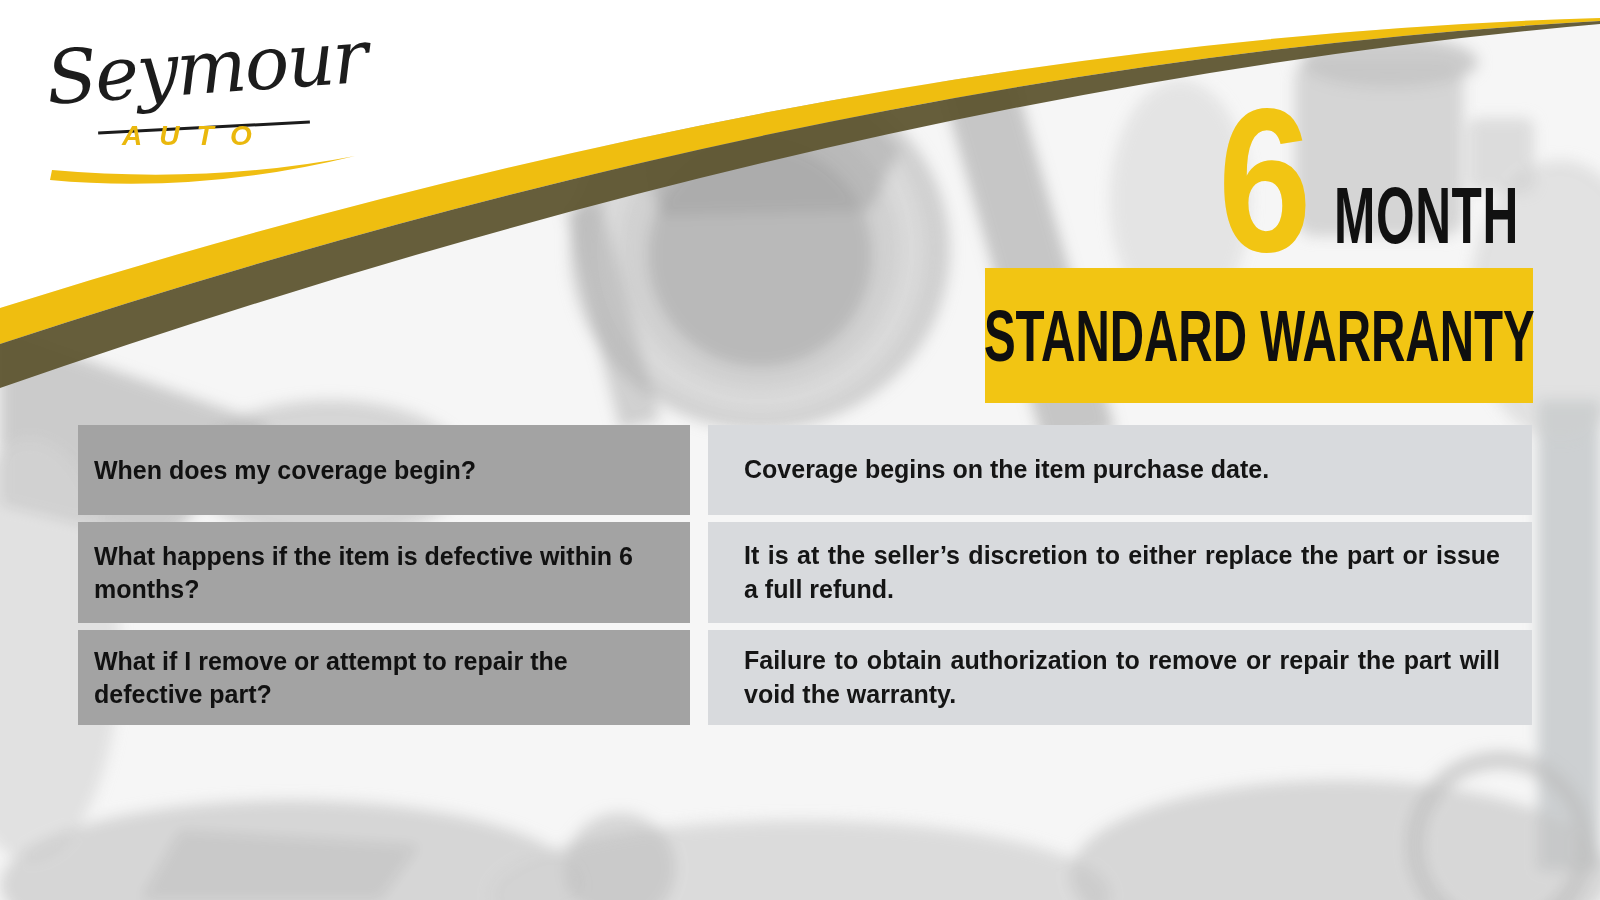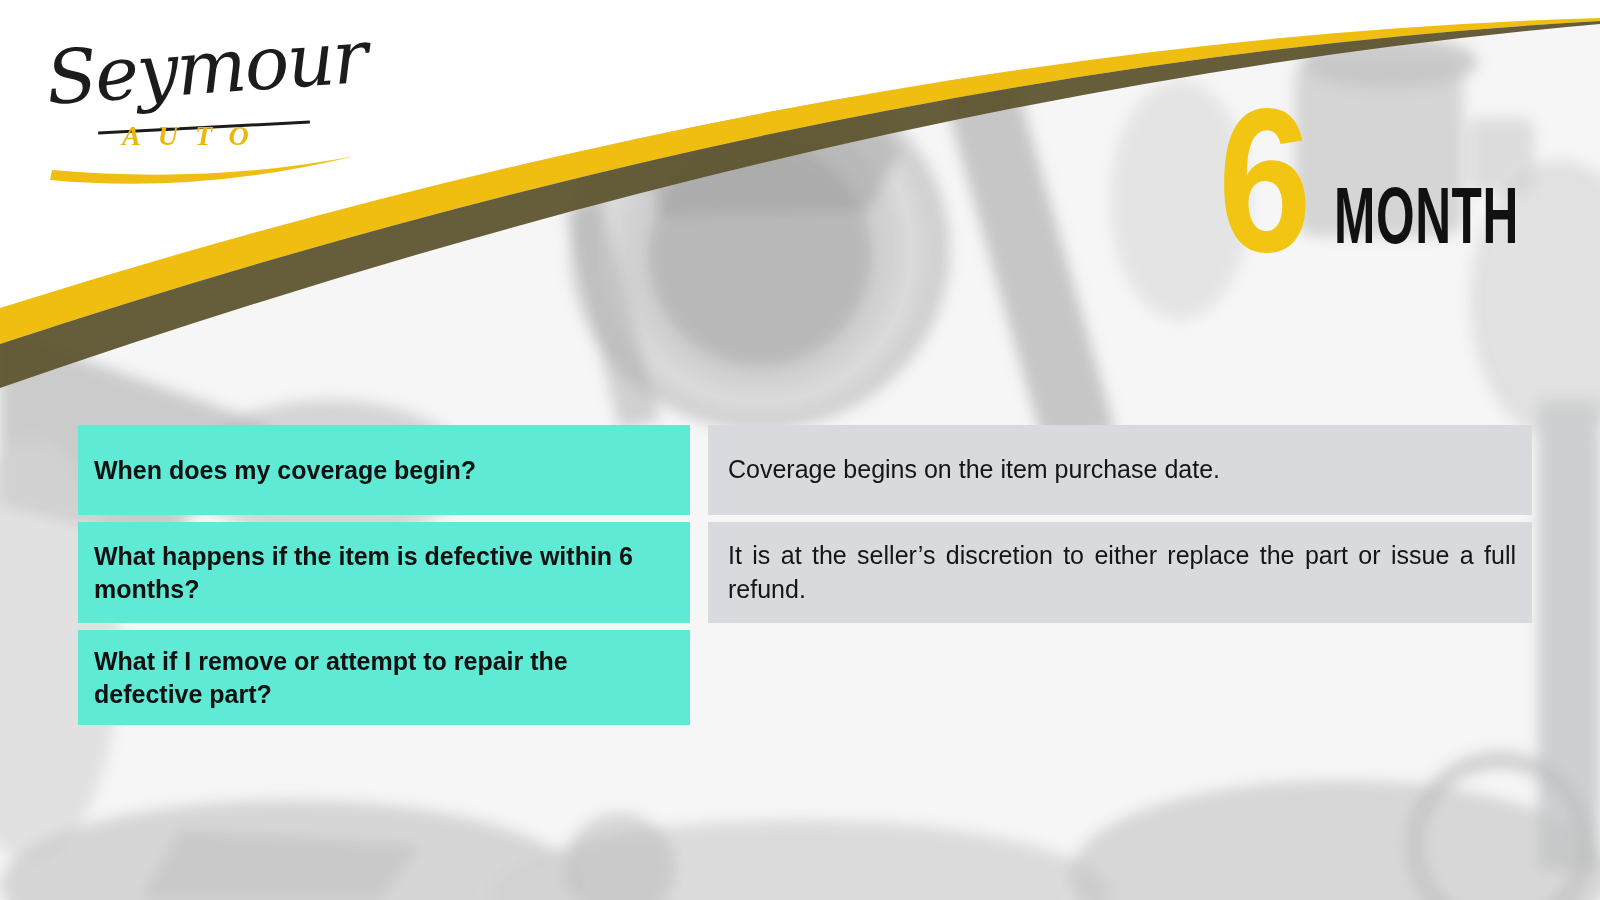--- a/index.html
+++ b/index.html
@@ -19,21 +19,20 @@
     letter-spacing:-2px;
   }
   .logo .script-underline{
     position:absolute;left:58px;top:104px;width:212px;height:2.5px;
     background:#1c1c1c;transform:rotate(-3deg);
   }
   .logo .word{
     position:absolute;left:82px;top:98px;
     font-weight:700;font-style:italic;font-size:28px;letter-spacing:17px;
     color:#eab80d;
-    font-family:Liberation Serif, serif;
   }
   
   .big-six{
     position:absolute;left:1218px;top:77px;
     font-size:205px;font-weight:700;line-height:1;color:#f2c513;
     transform:scaleX(0.82);transform-origin:left bottom;
   }
   .month{
     position:absolute;left:1334px;top:176px;
     font-size:80px;font-weight:700;line-height:1;color:#111;
@@ -53,30 +52,30 @@
     position:absolute;left:178px;top:378px;
     font-size:28px;font-weight:700;color:#151515;
   }
   .faq-table{
     position:absolute;left:78px;top:425px;width:1454px;
     display:grid;grid-template-columns:612px 824px;
     grid-template-rows:90px 101px 95px 103px;
     column-gap:18px;row-gap:7px;
   }
   .q-cell{
-    background:#5eead4;display:flex;align-items:center;
+    background:#a3a3a3;display:flex;align-items:center;
     padding:0 40px 0 16px;box-sizing:border-box;
     font-size:25px;font-weight:700;line-height:1.3;color:#111;
   }
   .a-cell{
     background:#d8dadd;display:flex;align-items:center;
     padding:0 16px 0 20px;box-sizing:border-box;
     font-size:25px;font-weight:400;line-height:1.34;color:#151515;
   }
-  .a-cell p{margin:0;text-align:justify;width:100%;}
+  .a-cell p{margin:16px;text-align:justify;width:100%;font-weight:bold;}
 </style>
 </head>
 <body>
 
 <div class="stage">
 
   <svg class="bg" width="1600" height="900" viewBox="0 0 1600 900" aria-hidden="true">
     <defs>
       <filter id="soft" x="-30%" y="-30%" width="160%" height="160%">
         <feGaussianBlur stdDeviation="7"></feGaussianBlur>
@@ -125,20 +124,23 @@
     <div class="script">Seymour</div>
     <div class="script-underline"></div>
     <div class="word">AUTO</div>
     <svg width="320" height="40" style="position:absolute;left:0;top:128px;" aria-hidden="true">
       <path d="M10,30 Q160,44 315,6 Q170,34 12,20 Z" fill="#f0be12"></path>
     </svg>
   </div>
 
   <div class="big-six">6</div>
   <div class="month">MONTH</div>
+  <div class="banner">
+    <span>STANDARD WARRANTY</span>
+  </div>
 
 
   <div class="faq-table">
     <div class="q-cell">
       <span>When does my coverage begin?</span>
     </div>
     <div class="a-cell">
       <p>Coverage begins on the item purchase date.</p>
     </div>
 
@@ -146,15 +148,18 @@
       <span>What happens if the item is defective within 6 months?</span>
     </div>
     <div class="a-cell">
       <p>It is at the seller’s discretion to either replace the part or issue a full refund.</p>
     </div>
 
 
     <div class="q-cell">
       <span>What if I remove or attempt to repair the defective part?</span>
     </div>
+    <div class="a-cell">
+      <p>Failure to obtain authorization to remove or repair the part will void the warranty.</p>
+    </div>
   </div>
 
 </div>
 
 </body></html>

